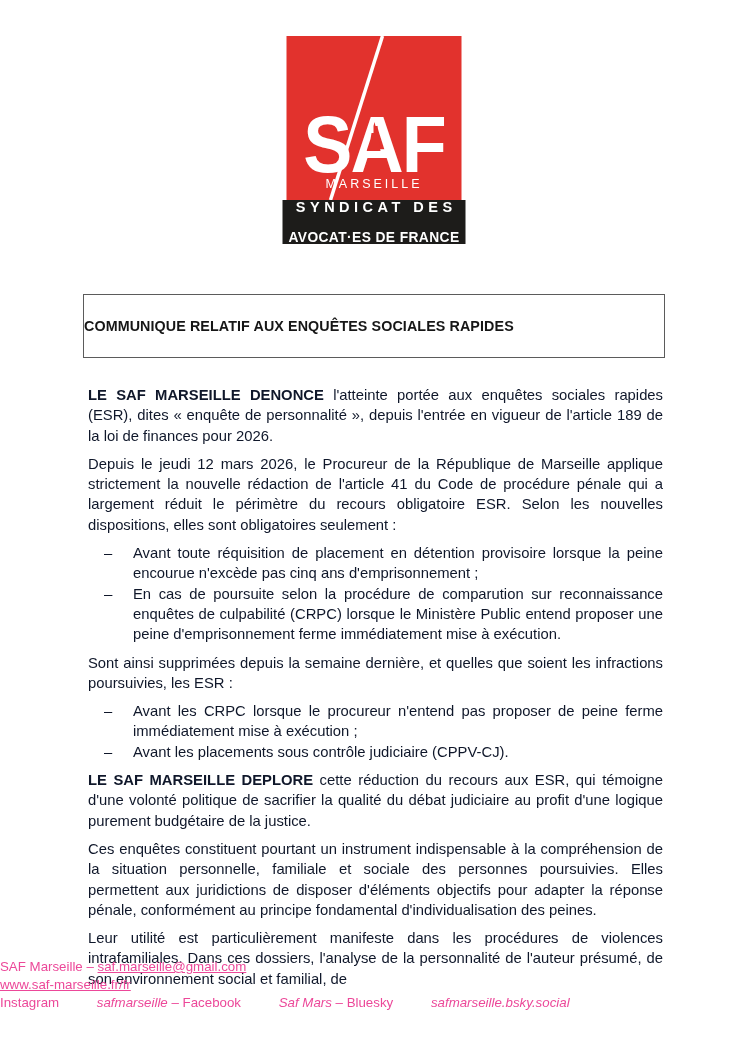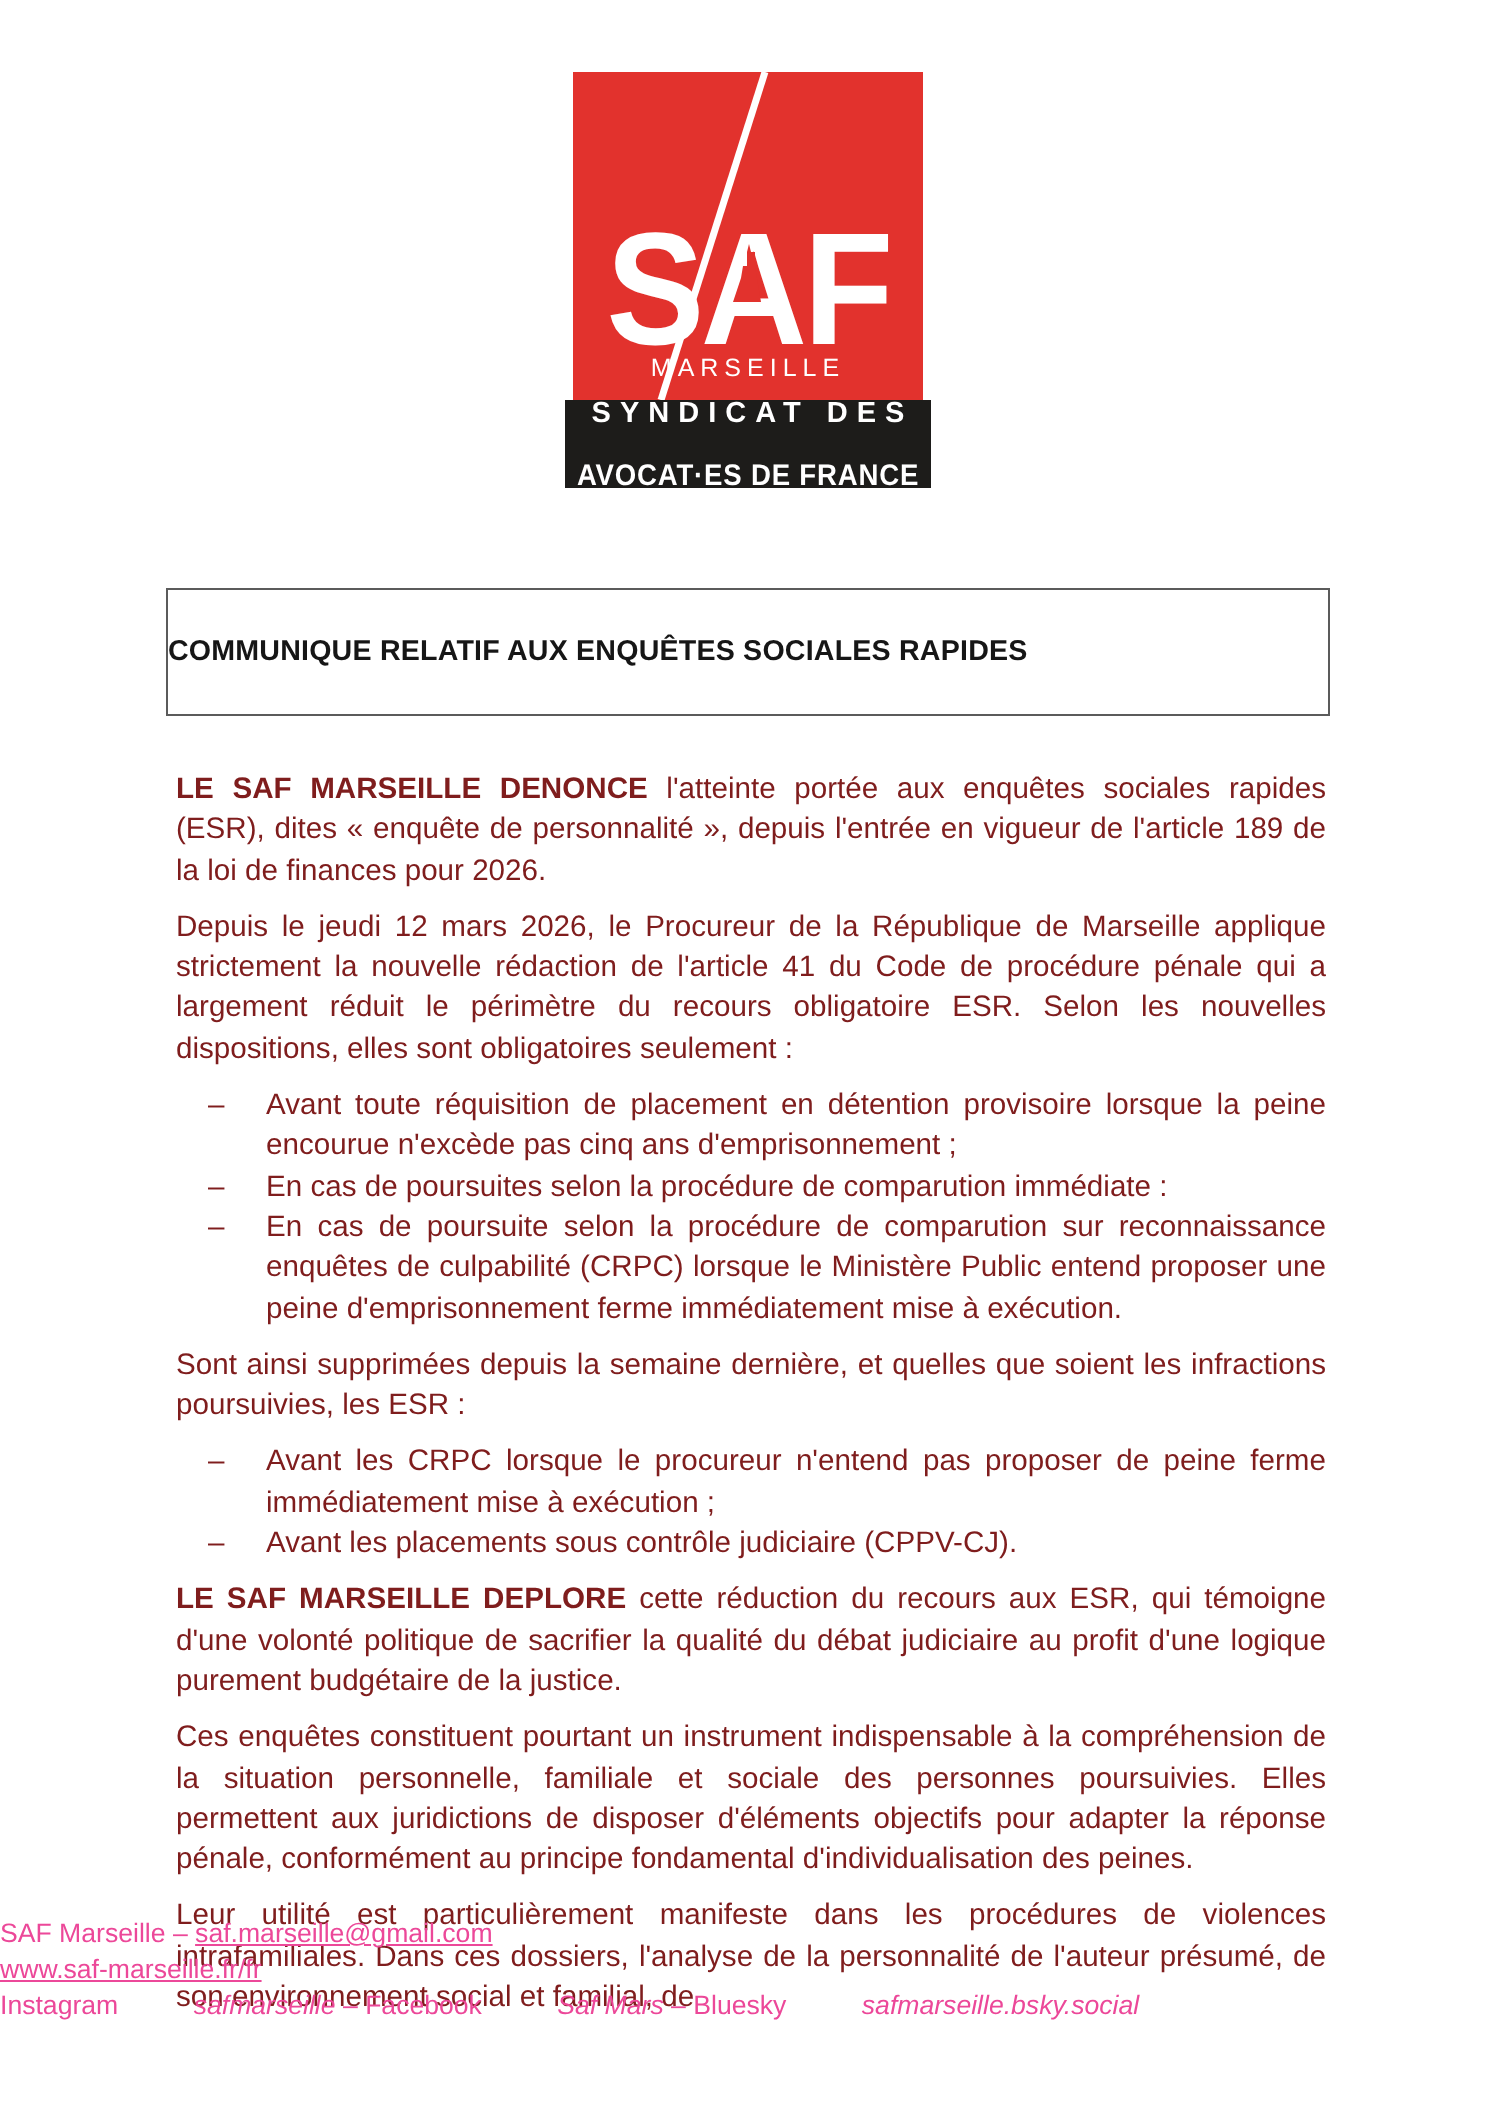--- a/index.html
+++ b/index.html
@@ -35,21 +35,21 @@
   
   .title-box {
     position:absolute; left:83px; top:294px; width:582px; height:64px;
     border:1.5px solid #5b5b5b; display:flex; align-items:center; justify-content:flex-start;
   }
   .doc-title { font-weight:700; font-size:14.3px; color:#161616; letter-spacing:0.1px; }
 
   
   .doc-body {
     position:absolute; left:88px; top:385px; width:575px;
-    font-size:14.8px; line-height:20.3px; text-align:justify; color:#7f1d1d;
+    font-size:14.8px; line-height:20.3px; text-align:justify; color:#0f172a;
   }
   .para { margin-bottom:8px; }
   .para b { font-weight:700; }
   .blist { margin-bottom:8px; }
   .bli { position:relative; padding-left:45px; }
   .bli .marker { position:absolute; left:16px; top:0; }
 
   
   .footer {
     position:absolute; left:0; right:0; top:958px; text-align:left;
@@ -86,21 +86,21 @@
   </div>
 
   <div class="doc-body">
 
     <p class="para"><b>LE SAF MARSEILLE DENONCE</b><span> l'atteinte portée aux enquêtes sociales rapides (ESR), dites « enquête de personnalité », depuis l'entrée en vigueur de l'article 189 de la loi de finances pour 2026.</span></p>
 
     <p class="para">Depuis le jeudi 12 mars 2026, le Procureur de la République de Marseille applique strictement la nouvelle rédaction de l'article 41 du Code de procédure pénale qui a largement réduit le périmètre du recours obligatoire ESR. Selon les nouvelles dispositions, elles sont obligatoires seulement :</p>
 
     <div class="blist">
       <div class="bli"><span class="marker">–</span><span>Avant toute réquisition de placement en détention provisoire lorsque la peine encourue n'excède pas cinq ans d'emprisonnement ;</span></div>
-      <div class="bli"><span class="marker">–</span><span>En cas de poursuites selon la procédure de comparution immédiate :</span></div>
+      <div class="bli"><span class="marker">–</span></div>
       <div class="bli"><span class="marker">–</span><span>En cas de poursuite selon la procédure de comparution sur reconnaissance enquêtes de culpabilité (CRPC) lorsque le Ministère Public entend proposer une peine d'emprisonnement ferme immédiatement mise à exécution.</span></div>
     </div>
 
     <p class="para">Sont ainsi supprimées depuis la semaine dernière, et quelles que soient les infractions poursuivies, les ESR :</p>
 
     <div class="blist">
       <div class="bli"><span class="marker">–</span><span>Avant les CRPC lorsque le procureur n'entend pas proposer de peine ferme immédiatement mise à exécution ;</span></div>
       <div class="bli"><span class="marker">–</span><span>Avant les placements sous contrôle judiciaire (CPPV-CJ).</span></div>
     </div>
 

